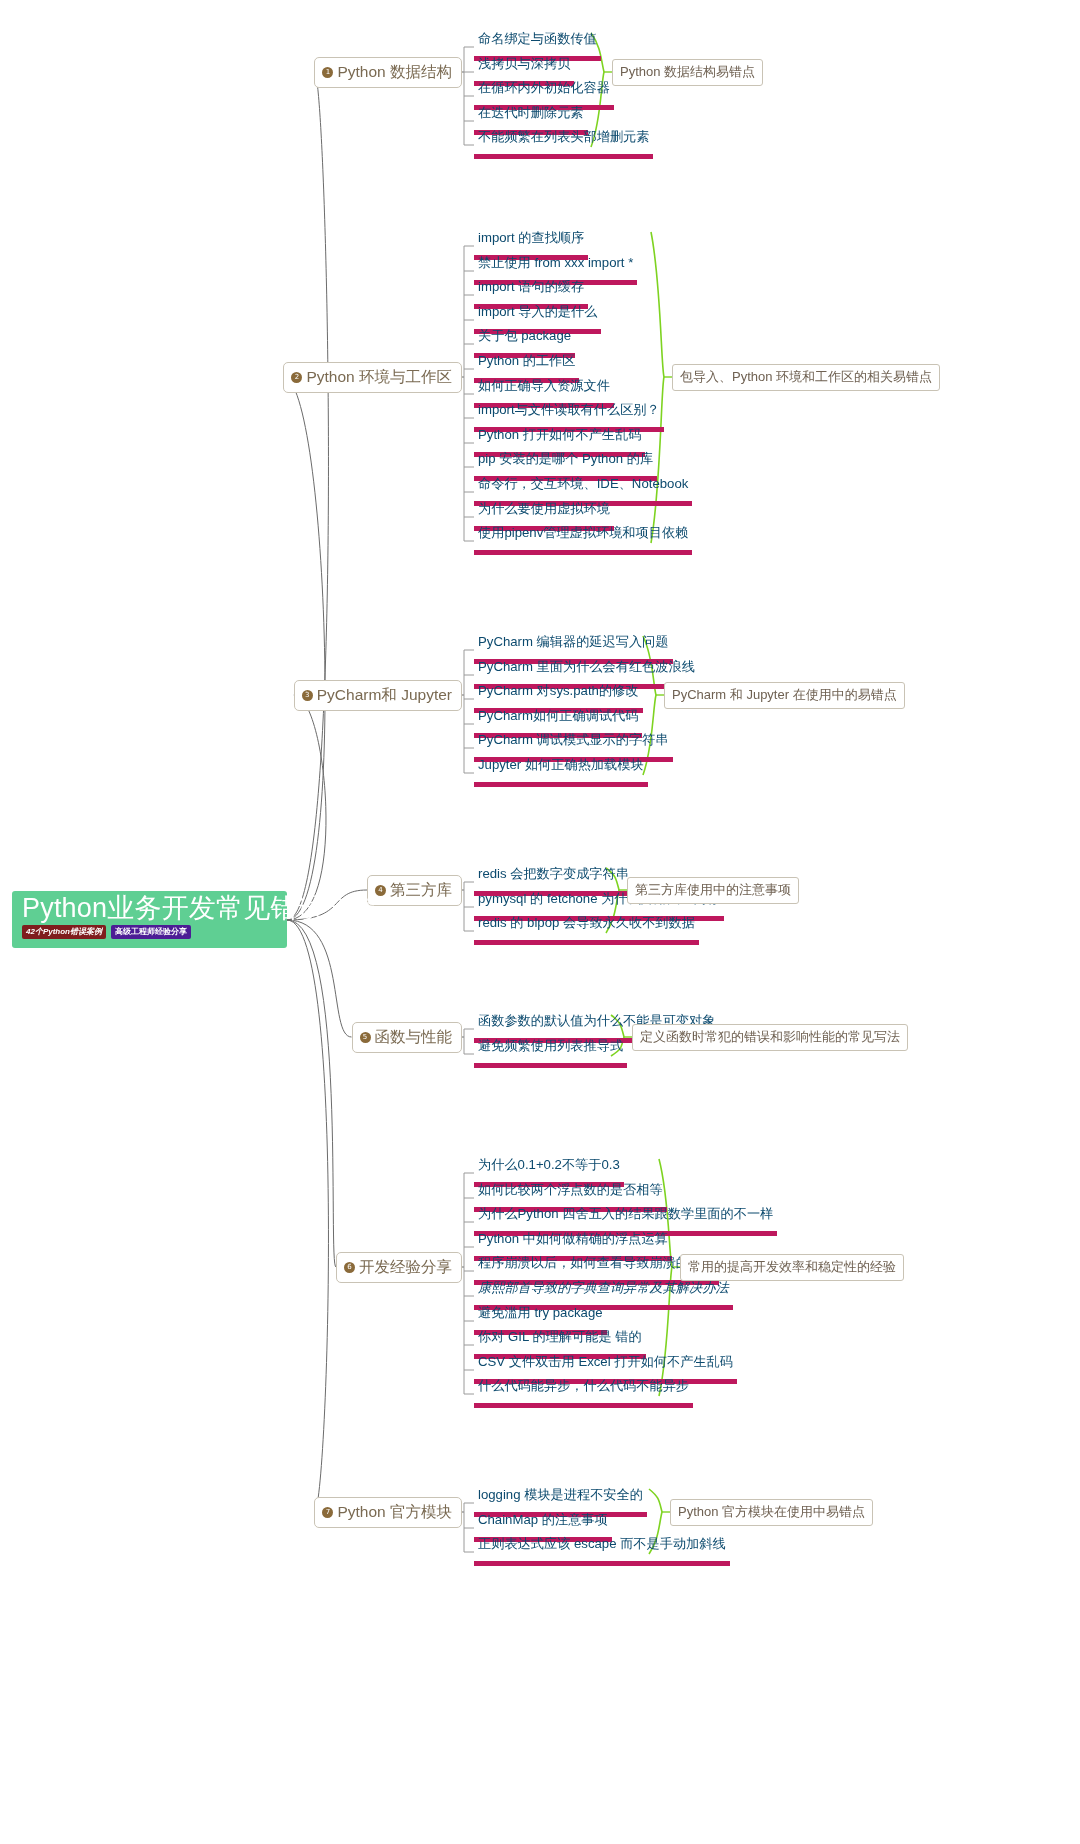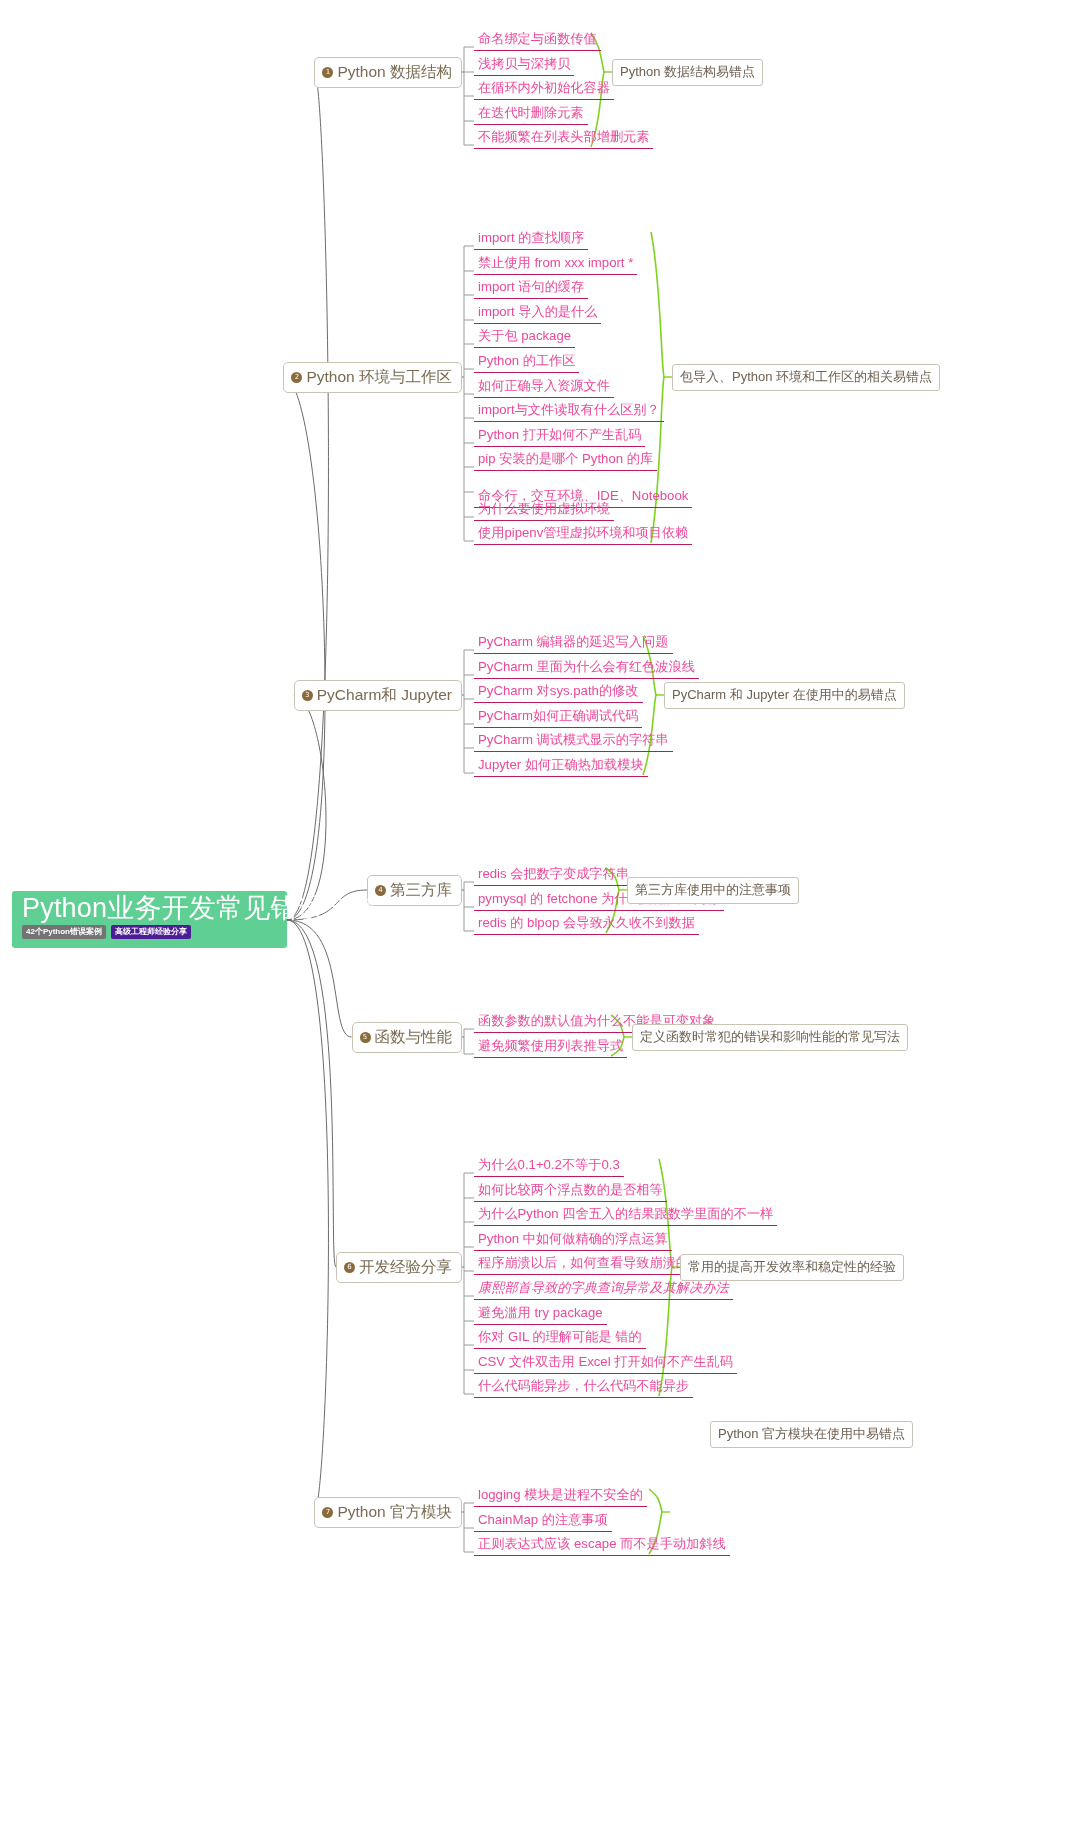--- a/index.html
+++ b/index.html
@@ -44,21 +44,21 @@
   .root-badges { display: flex; gap: 5px; margin-top: 3px; }
   .badge {
     font-size: 8px;
     line-height: 11px;
     padding: 1px 4px 2px 4px;
     border-radius: 2px;
     color: #ffffff;
     white-space: nowrap;
     font-weight: bold;
   }
-  .badge.orange { background: #737373; }
+  .badge.orange { background: #7f1d1d; font-style: italic; }
   .badge.pale   { background: #4c1d95; }
 
   
   .branch {
     position: absolute;
     border: 1px solid #c9c3b5;
     border-radius: 5px;
     background: #ffffff;
     color: #7a6a52;
     font-size: 15.5px;
@@ -78,26 +78,26 @@
     font-size: 7px;
     line-height: 11px;
     text-align: center;
     flex: 0 0 auto;
     font-family: "DejaVu Sans", sans-serif;
   }
 
   
   .leaf {
     position: absolute;
-    color: #ec4899;
+    color: #0c4a6e;
     font-size: 13.2px;
     line-height: 16px;
     white-space: nowrap;
-    padding: 0 4px 3px 4px;
-    border-bottom: 1px solid #be185d;
+    padding: 0 4px 9px 4px;
+    border-bottom: 5px solid #be185d;
     z-index: 4;
   }
 
   
   .summary {
     position: absolute;
     border: 1px solid #c9c3b5;
     border-radius: 3px;
     background: #ffffff;
     color: #6f6152;
@@ -219,21 +219,21 @@
       <div class="leaf" style="left: 474px; top: 230px;">import 的查找顺序</div>
       <div class="leaf" style="left: 474px; top: 254.6px;">禁止使用 from xxx import *</div>
       <div class="leaf" style="left: 474px; top: 279.2px;">import 语句的缓存</div>
       <div class="leaf" style="left: 474px; top: 303.8px;">import 导入的是什么</div>
       <div class="leaf" style="left: 474px; top: 328.4px;">关于包 package</div>
       <div class="leaf" style="left: 474px; top: 353px;">Python 的工作区</div>
       <div class="leaf" style="left: 474px; top: 377.6px;">如何正确导入资源文件</div>
       <div class="leaf" style="left: 474px; top: 402.2px;">import与文件读取有什么区别？</div>
       <div class="leaf" style="left: 474px; top: 426.8px;">Python 打开如何不产生乱码</div>
       <div class="leaf" style="left: 474px; top: 451.4px;">pip 安装的是哪个 Python 的库</div>
-      <div class="leaf" style="left: 474px; top: 488px; text-align: right;">命令行，交互环境、IDE、Notebook</div>
+      <div class="leaf" style="left: 474px; top: 476px; text-align: right;">命令行，交互环境、IDE、Notebook</div>
       <div class="leaf" style="left: 474px; top: 500.6px;">为什么要使用虚拟环境</div>
       <div class="leaf" style="left: 474px; top: 525.2px;">使用pipenv管理虚拟环境和项目依赖</div>
       <div class="summary" style="left: 672px; top: 364px;">包导入、Python 环境和工作区的相关易错点</div>
       <div class="branch" style="top: 680px; visibility: visible; left: 293.766px;">
         <span class="num">3</span>
         <span>PyCharm和 Jupyter</span>
       </div>
       <div class="leaf" style="left: 474px; top: 634px;">PyCharm 编辑器的延迟写入问题</div>
       <div class="leaf" style="left: 474px; top: 658.6px;">PyCharm 里面为什么会有红色波浪线</div>
       <div class="leaf" style="left: 474px; top: 683.2px;">PyCharm 对sys.path的修改</div>
@@ -271,15 +271,15 @@
       <div class="leaf" style="left: 474px; top: 1353.8px;">CSV 文件双击用 Excel 打开如何不产生乱码</div>
       <div class="leaf" style="left: 474px; top: 1378.4px;">什么代码能异步，什么代码不能异步</div>
       <div class="summary" style="left: 680px; top: 1254px;">常用的提高开发效率和稳定性的经验</div>
       <div class="branch" style="top: 1497px; visibility: visible; left: 314.438px;">
         <span class="num">7</span>
         <span>Python 官方模块</span>
       </div>
       <div class="leaf" style="left: 474px; top: 1487px;">logging 模块是进程不安全的</div>
       <div class="leaf" style="left: 474px; top: 1511.6px;">ChainMap 的注意事项</div>
       <div class="leaf" style="left: 474px; top: 1536.2px;">正则表达式应该 escape 而不是手动加斜线</div>
-      <div class="summary" style="left: 670px; top: 1421px; margin-left: 40px;">Python 官方模块在使用中易错点</div>
+      <div class="summary" style="left: 670px; top: 1499px;">Python 官方模块在使用中易错点</div>
     </div>
 </div>
 
 </body></html>

